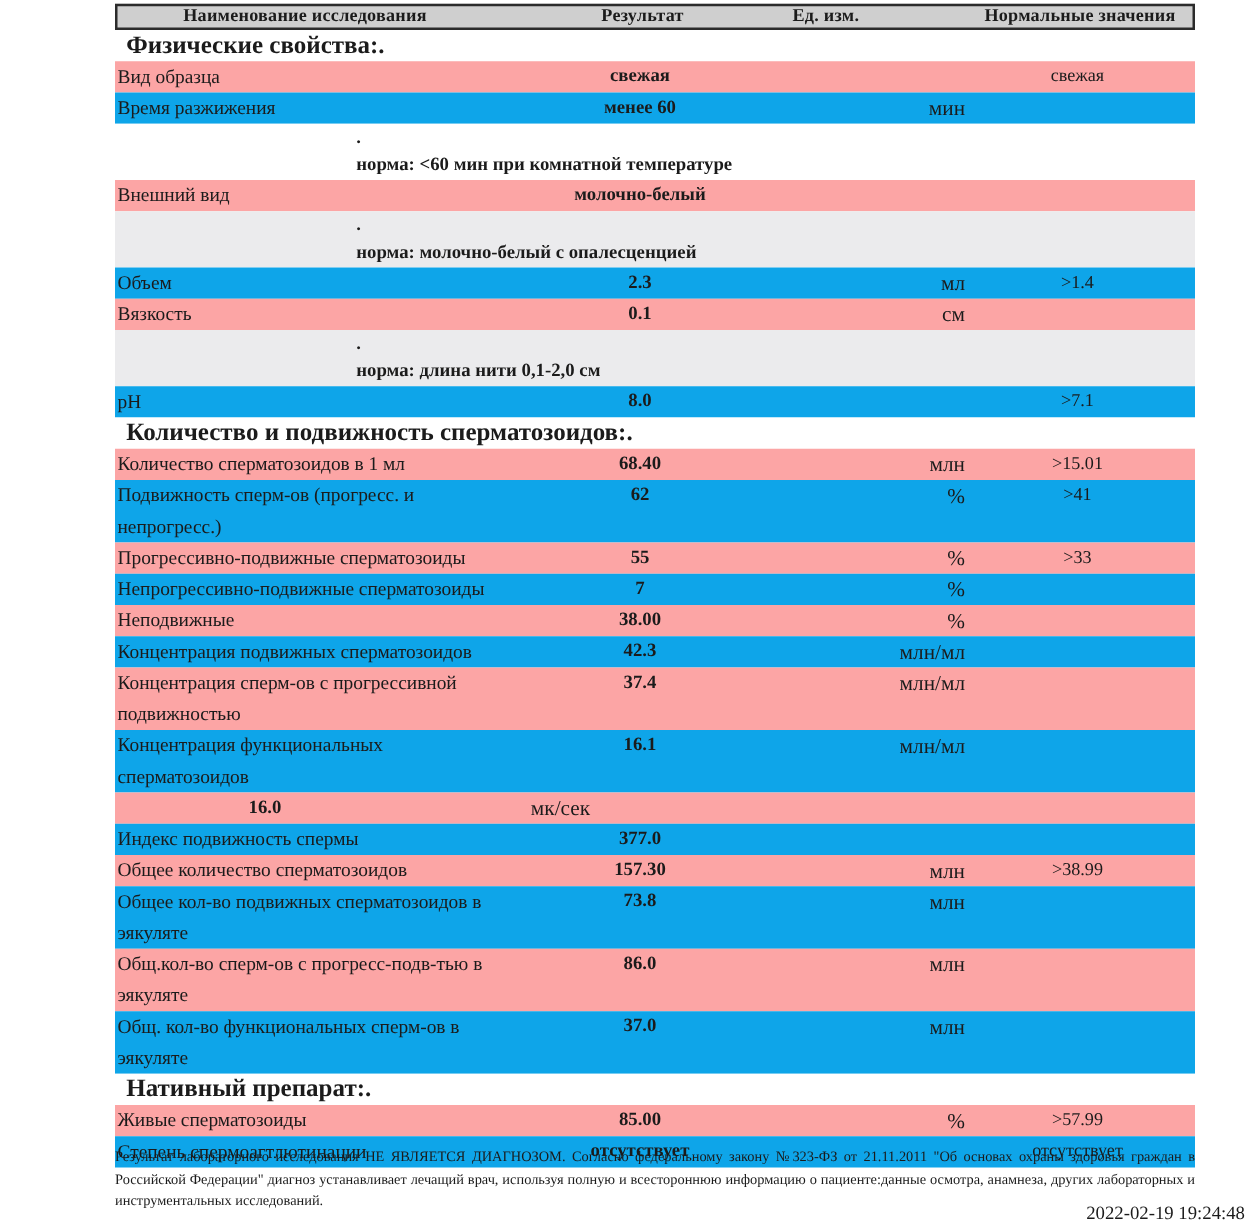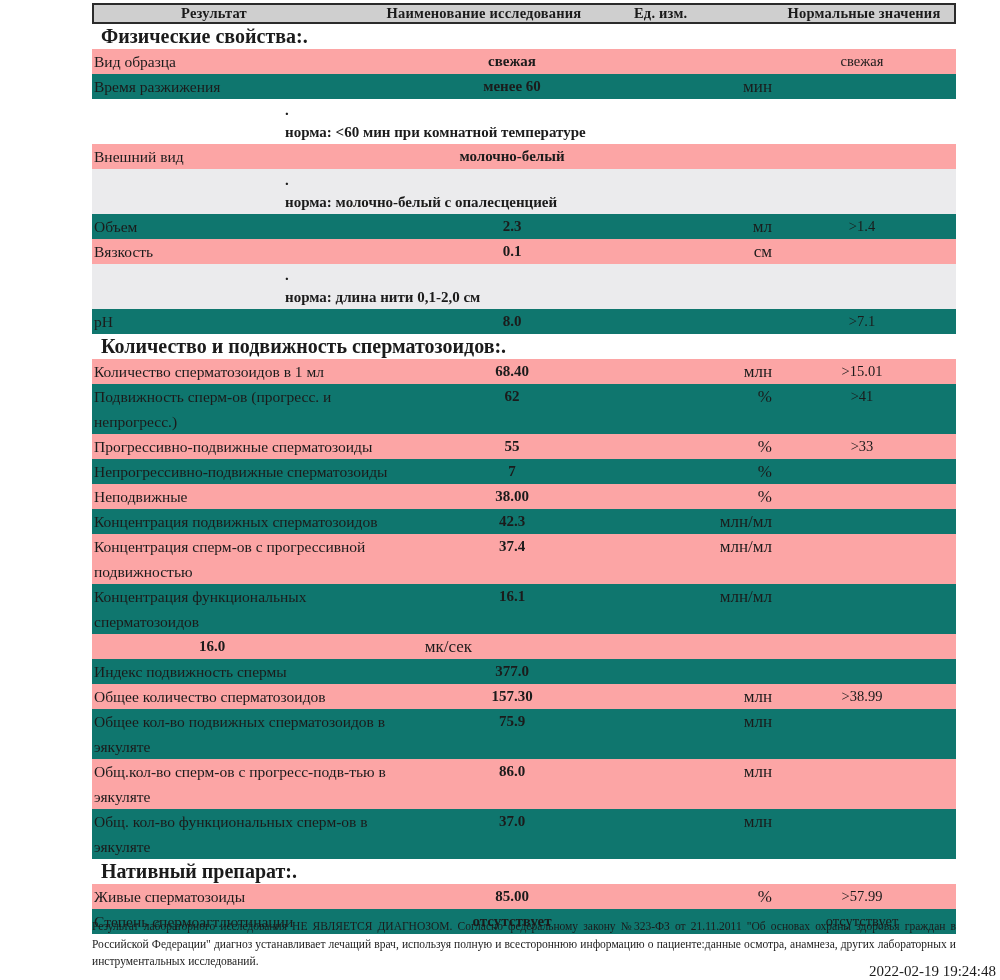--- a/index.html
+++ b/index.html
@@ -56,21 +56,21 @@
     line-height: 25px;
     padding-left: 9px;
     background: #ffffff;
     white-space: nowrap;
   }
 
   
   .row {
     display: flex;
     align-items: flex-start;
-    background: #0f766e;
+    background: #0ea5e9;
     min-height: 25px;
   }
   .row.shaded { background: #fca5a5; }
 
   .row .name {
     width: 300px;
     font-size: 15.5px;
     line-height: 25px;
     padding-left: 2px;
     box-sizing: border-box;
@@ -135,22 +135,22 @@
   }
 </style>
 </head>
 <body>
 
 <div class="page">
 
   <div class="report">
 
     <div class="thead">
+      <div class="cell c-name">Наименование исследования</div>
       <div class="cell c-res">Результат</div>
-      <div class="cell c-name">Наименование исследования</div>
       <div class="cell c-unit">Ед. изм.</div>
       <div class="cell c-norm">Нормальные значения</div>
     </div>
 
     <div id="sections-host">
         <div class="section-title">Физические свойства:.</div>
         <div class="row shaded">
           <div class="name">Вид образца</div>
           <div class="res">свежая</div>
           <div class="unit"></div>
@@ -259,21 +259,21 @@
           <div class="norm"></div>
         </div>
         <div class="row shaded">
           <div class="name">Общее количество сперматозоидов</div>
           <div class="res">157.30</div>
           <div class="unit">млн</div>
           <div class="norm">&gt;38.99</div>
         </div>
         <div class="row">
           <div class="name">Общее кол-во подвижных сперматозоидов в эякуляте</div>
-          <div class="res">75.9</div>
+          <div class="res">73.8</div>
           <div class="unit">млн</div>
           <div class="norm"></div>
         </div>
         <div class="row shaded">
           <div class="name">Общ.кол-во сперм-ов с прогресс-подв-тью в эякуляте</div>
           <div class="res">86.0</div>
           <div class="unit">млн</div>
           <div class="norm"></div>
         </div>
         <div class="row">

